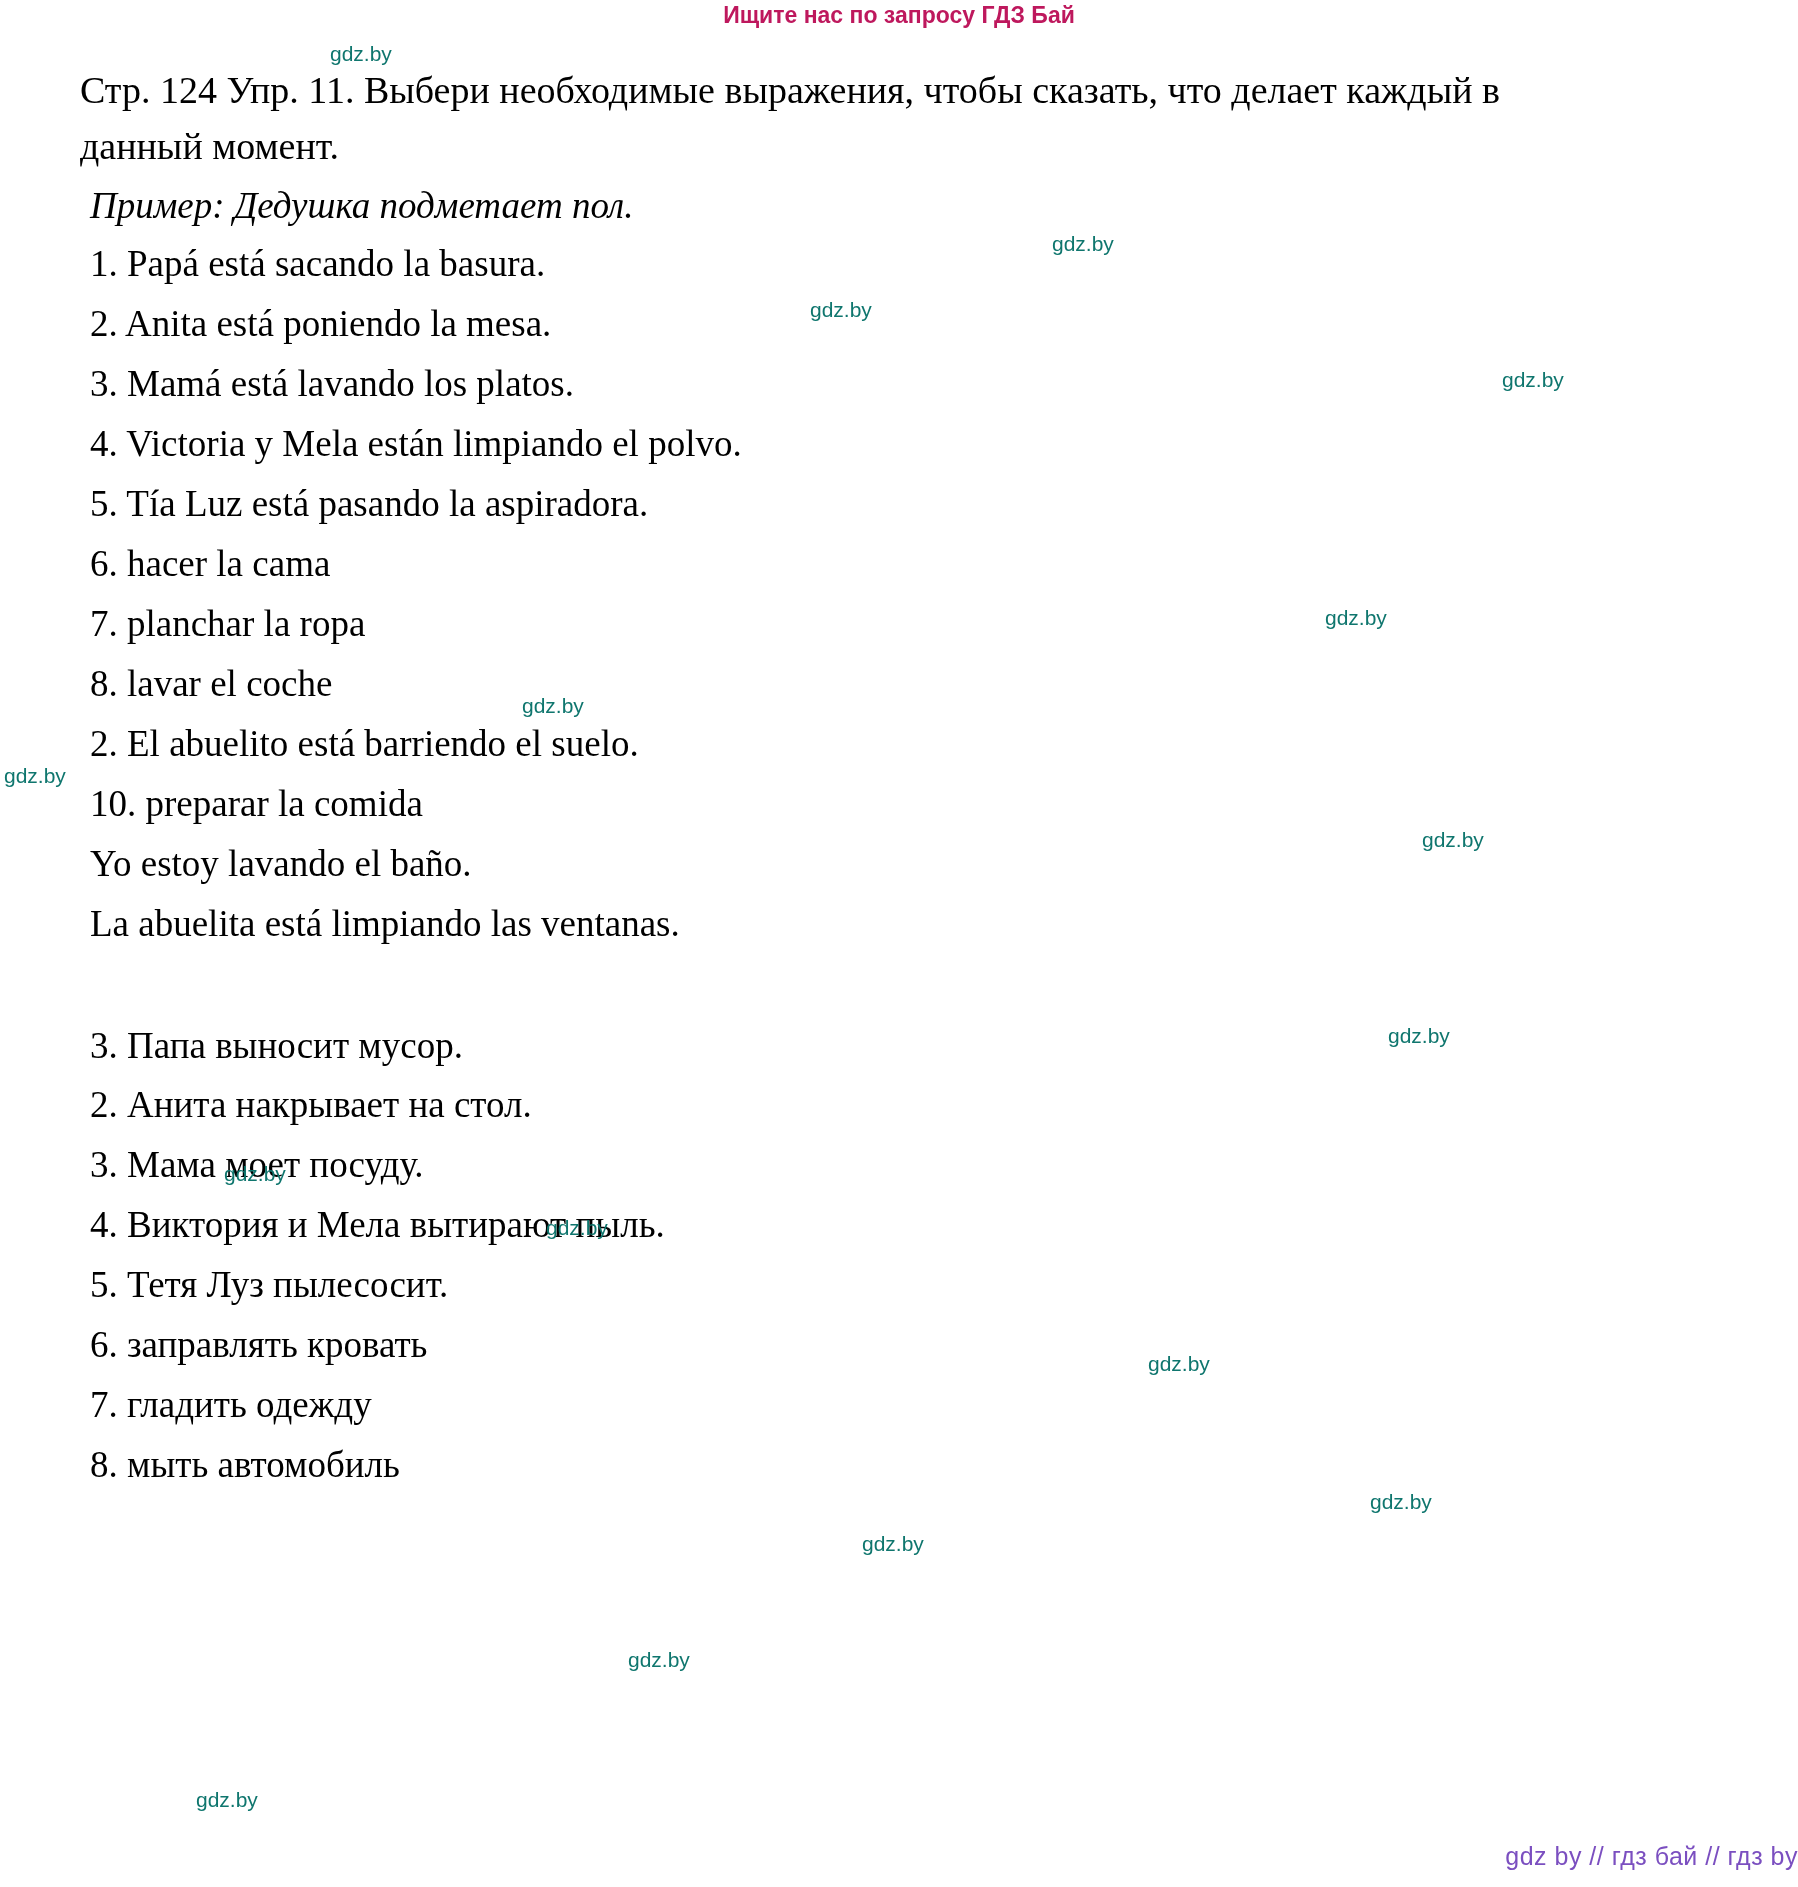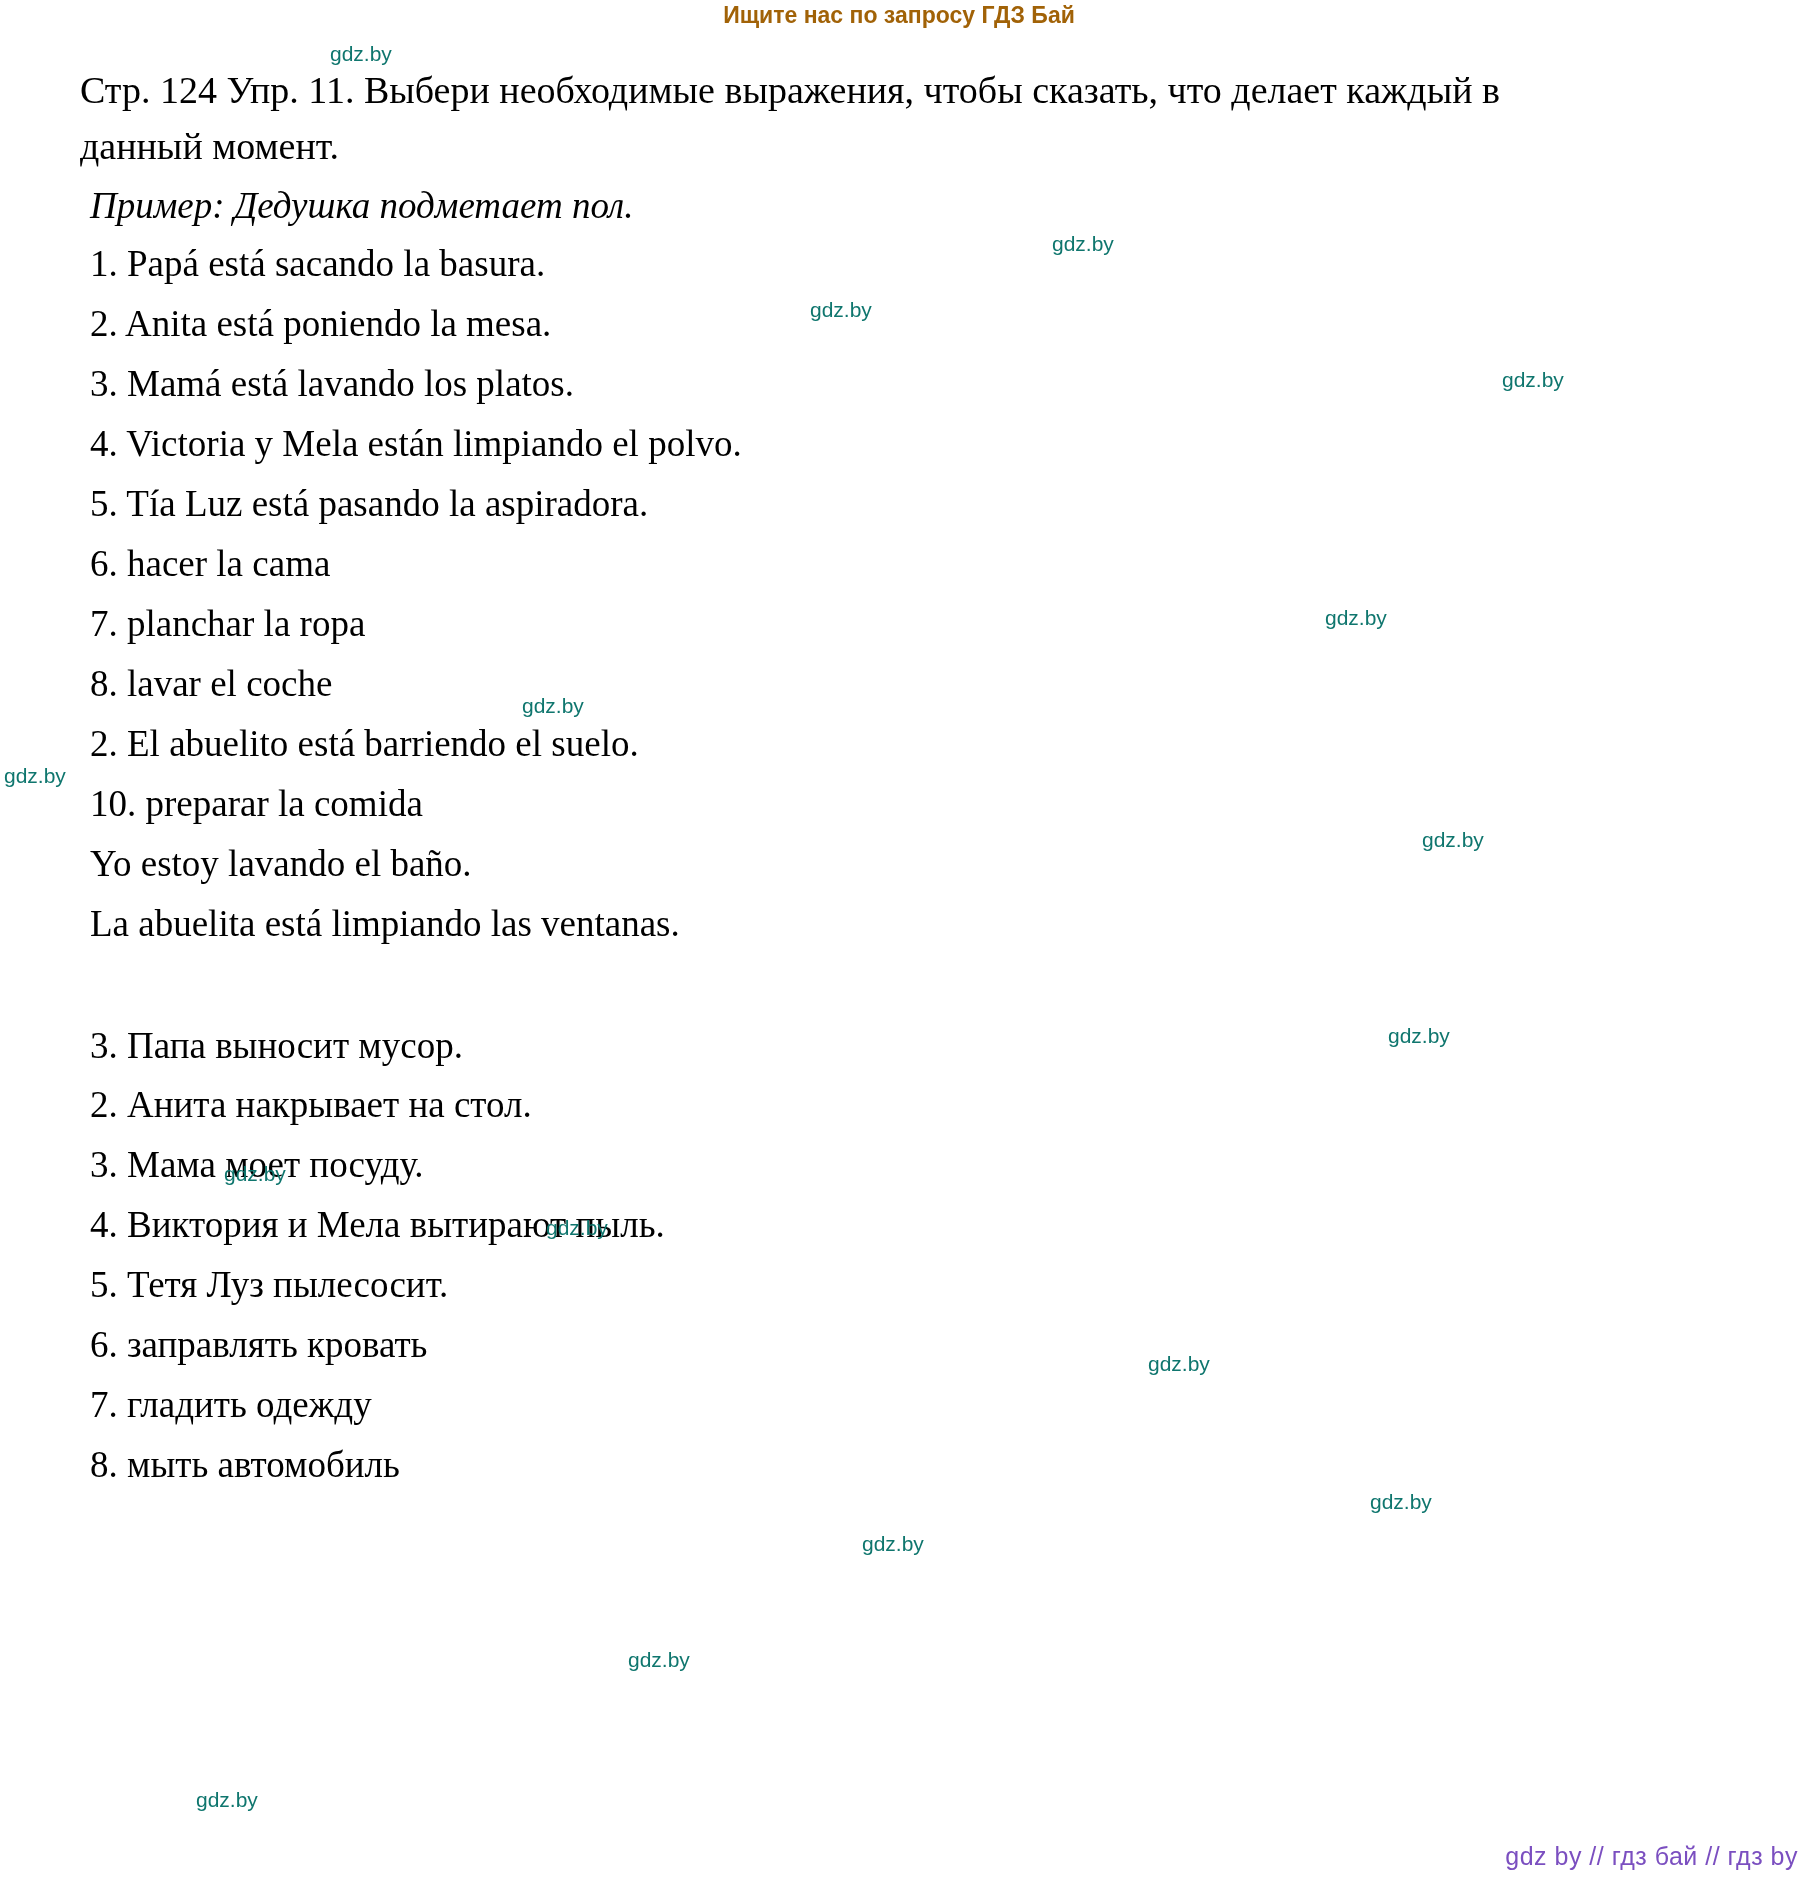--- a/index.html
+++ b/index.html
@@ -22,21 +22,21 @@
   }
   .top-banner {
     position: absolute;
     top: 2px;
     left: 0;
     width: 1798px;
     text-align: center;
     font-family: "Liberation Sans", sans-serif;
     font-size: 23px;
     font-weight: bold;
-    color: #a16207;
+    color: #be185d;
   }
   .content {
     position: absolute;
     top: 62px;
     left: 80px;
     width: 1420px;
   }
   .heading {
     font-family: "Liberation Serif", serif;
     font-size: 38px;

